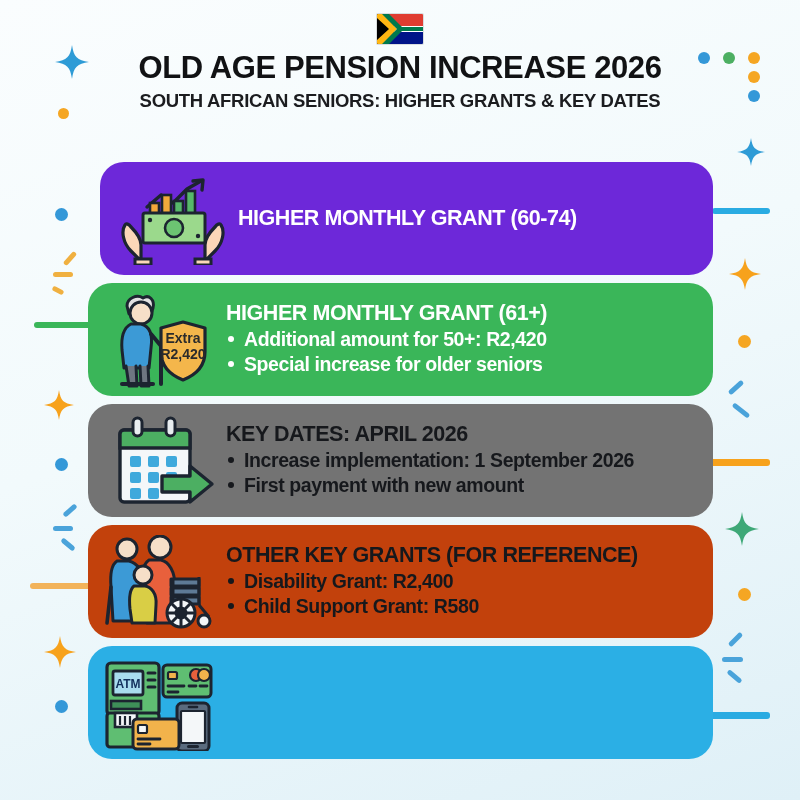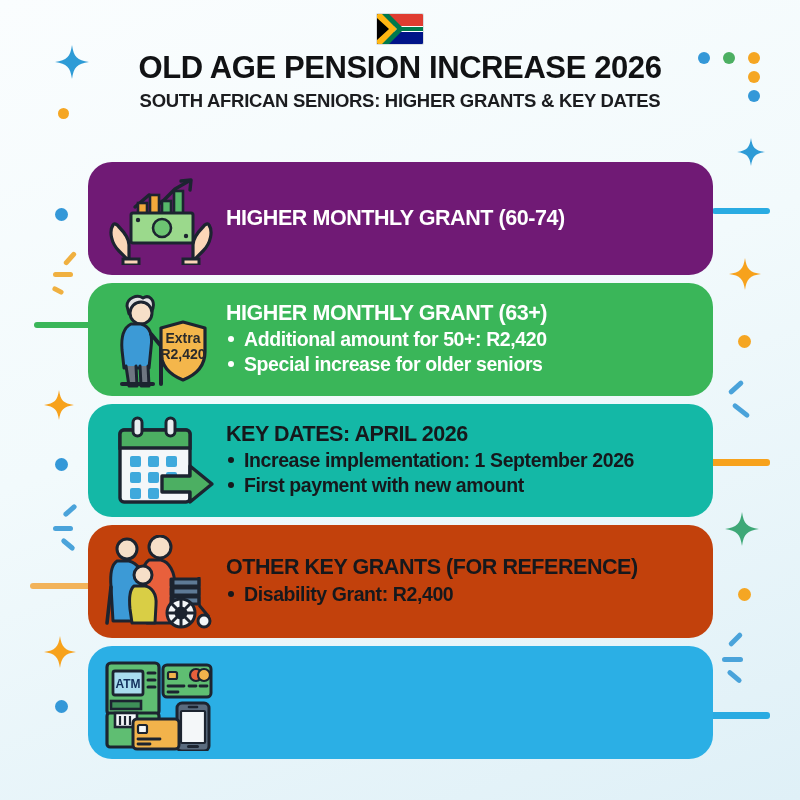--- a/index.html
+++ b/index.html
@@ -144,21 +144,21 @@
         <path d="M0 0 L0 4 L12 15 L0 26 L0 30 L6 30 L20 15 L6 0 Z" fill="#FFB612"></path>
         <path d="M5 0 L20 15 L5 30 L12 30 L25 17 L46 17 L46 13 L25 13 L12 0 Z" fill="#007A4D" stroke="#FFFFFF" stroke-width="0"></path>
       </svg>
     </div>
     <div class="title">OLD AGE PENSION INCREASE 2026</div>
     <div class="subtitle">SOUTH AFRICAN SENIORS: HIGHER GRANTS &amp; KEY DATES</div>
   </div>
 
   <div class="cards">
 
-    <div class="card t-light" style="background:#701a75;">
+    <div class="card t-light" style="background:#6d28d9;margin-left:12px;">
       <div class="card-icon">
         <svg width="112" height="92" viewBox="0 0 112 92">
           <g stroke="#1c2430" stroke-width="3.4" stroke-linecap="round" stroke-linejoin="round" fill="none">
             <path d="M30 34 L44 22 L56 30 L70 16 L84 8"></path>
             <path d="M76 8 L86 7 L85 17"></path>
           </g>
           <rect x="33" y="30" width="9" height="12" fill="#F2A93B" stroke="#1c2430" stroke-width="2.6"></rect>
           <rect x="45" y="22" width="9" height="20" fill="#F2A93B" stroke="#1c2430" stroke-width="2.6"></rect>
           <rect x="57" y="28" width="9" height="14" fill="#56B86A" stroke="#1c2430" stroke-width="2.6"></rect>
           <rect x="69" y="18" width="9" height="24" fill="#56B86A" stroke="#1c2430" stroke-width="2.6"></rect>
@@ -193,35 +193,35 @@
           <g>
             <path d="M78 30 L100 36 L100 60 C100 76 88 84 78 88 C68 84 56 76 56 60 L56 36 Z" fill="#F4B64B" stroke="#1c2430" stroke-width="3.2" stroke-linejoin="round"></path>
           </g>
         </svg>
         <div class="badge-txt" style="top:38px;">
           <span>Extra</span><br>
           <span>R2,420</span>
         </div>
       </div>
       <div class="card-body">
-        <div class="card-title">HIGHER MONTHLY GRANT (63+)</div>
+        <div class="card-title">HIGHER MONTHLY GRANT (61+)</div>
         <ul class="bullets">
           <li>
               <span class="bdot"></span>
               <span>Additional amount for 50+: R2,420</span>
             </li>
           <li>
               <span class="bdot"></span>
               <span>Special increase for older seniors</span>
             </li>
         </ul>
       </div>
     </div>
 
-    <div class="card t-dark" style="background:#14b8a6;">
+    <div class="card t-dark" style="background:#737373;">
       <div class="card-icon">
         <svg width="110" height="94" viewBox="0 0 110 94">
           <rect x="14" y="16" width="70" height="72" rx="4" fill="#F4F7F9" stroke="#1c2430" stroke-width="3.4"></rect>
           <path d="M14 20 a4 4 0 0 1 4-4 h62 a4 4 0 0 1 4 4 v14 H14 Z" fill="#4CAF62" stroke="#1c2430" stroke-width="3.4"></path>
           <rect x="27" y="4" width="9" height="18" rx="4.5" fill="#E8EDF0" stroke="#1c2430" stroke-width="3"></rect>
           <rect x="60" y="4" width="9" height="18" rx="4.5" fill="#E8EDF0" stroke="#1c2430" stroke-width="3"></rect>
           <rect x="24" y="42" width="11" height="11" rx="2" fill="#3FA9DC"></rect>
           <rect x="42" y="42" width="11" height="11" rx="2" fill="#3FA9DC"></rect>
           <rect x="60" y="42" width="11" height="11" rx="2" fill="#3FA9DC"></rect>
           <rect x="24" y="58" width="11" height="11" rx="2" fill="#3FA9DC"></rect>
@@ -271,20 +271,24 @@
             <path d="M94 70 L104 82"></path>
           </g>
         </svg>
       </div>
       <div class="card-body">
         <div class="card-title">OTHER KEY GRANTS (FOR REFERENCE)</div>
         <ul class="bullets">
           <li>
               <span class="bdot"></span>
               <span>Disability Grant: R2,400</span>
+            </li>
+          <li>
+              <span class="bdot"></span>
+              <span>Child Support Grant: R580</span>
             </li>
         </ul>
       </div>
     </div>
 
     <div class="card t-navy" style="background:#2BAFE5;margin-top:8px;">
       <div class="card-icon">
         <svg width="116" height="96" viewBox="0 0 116 96">
           <rect x="4" y="8" width="52" height="52" rx="4" fill="#5FBE72" stroke="#1c2430" stroke-width="3.2"></rect>
           <rect x="10" y="16" width="30" height="24" rx="2" fill="#A8DCEE" stroke="#1c2430" stroke-width="2.8"></rect>

